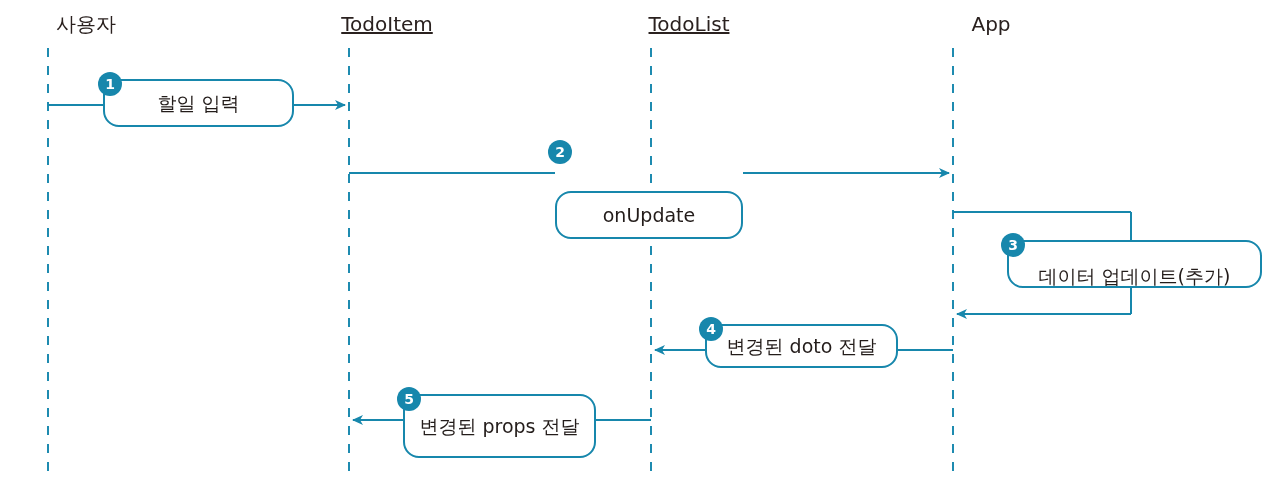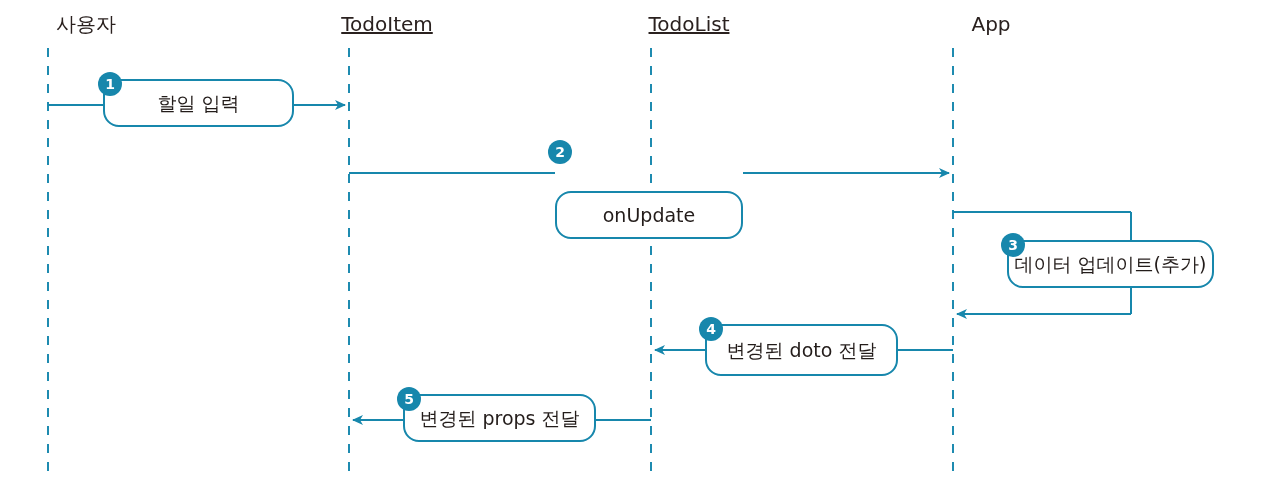--- a/index.html
+++ b/index.html
@@ -112,27 +112,27 @@
     </div>
   <div id="boxes-layer">
       <div class="msg-box" style="left: 103px; top: 79px; width: 191px; height: 48px;">
         <span class="msg-label">할일 입력</span>
       </div>
       <div class="seq-badge" style="left: 98px; top: 72px;">1</div>
       <div class="msg-box" style="left: 555px; top: 147px; width: 188px; height: 48px; margin-top: 44px;">
         <span class="msg-label">onUpdate</span>
       </div>
       <div class="seq-badge" style="left: 548px; top: 140px;">2</div>
-      <div class="msg-box" style="left: 1007px; top: 240px; width: 207px; height: 48px;">
+      <div class="msg-box" style="left: 1007px; top: 240px; width: 255px; height: 48px; align-items: flex-end;">
         <span class="msg-label">데이터 업데이트(추가)</span>
       </div>
       <div class="seq-badge" style="left: 1001px; top: 233px;">3</div>
-      <div class="msg-box" style="left: 705px; top: 324px; width: 193px; height: 52px;">
+      <div class="msg-box" style="left: 705px; top: 324px; width: 193px; height: 44px;">
         <span class="msg-label">변경된 doto 전달</span>
       </div>
       <div class="seq-badge" style="left: 699px; top: 317px;">4</div>
-      <div class="msg-box" style="left: 403px; top: 394px; width: 193px; height: 48px;">
+      <div class="msg-box" style="left: 403px; top: 394px; width: 193px; height: 64px;">
         <span class="msg-label">변경된 props 전달</span>
       </div>
       <div class="seq-badge" style="left: 397px; top: 387px;">5</div>
     </div>
 
 </div>
 
 </body></html>

